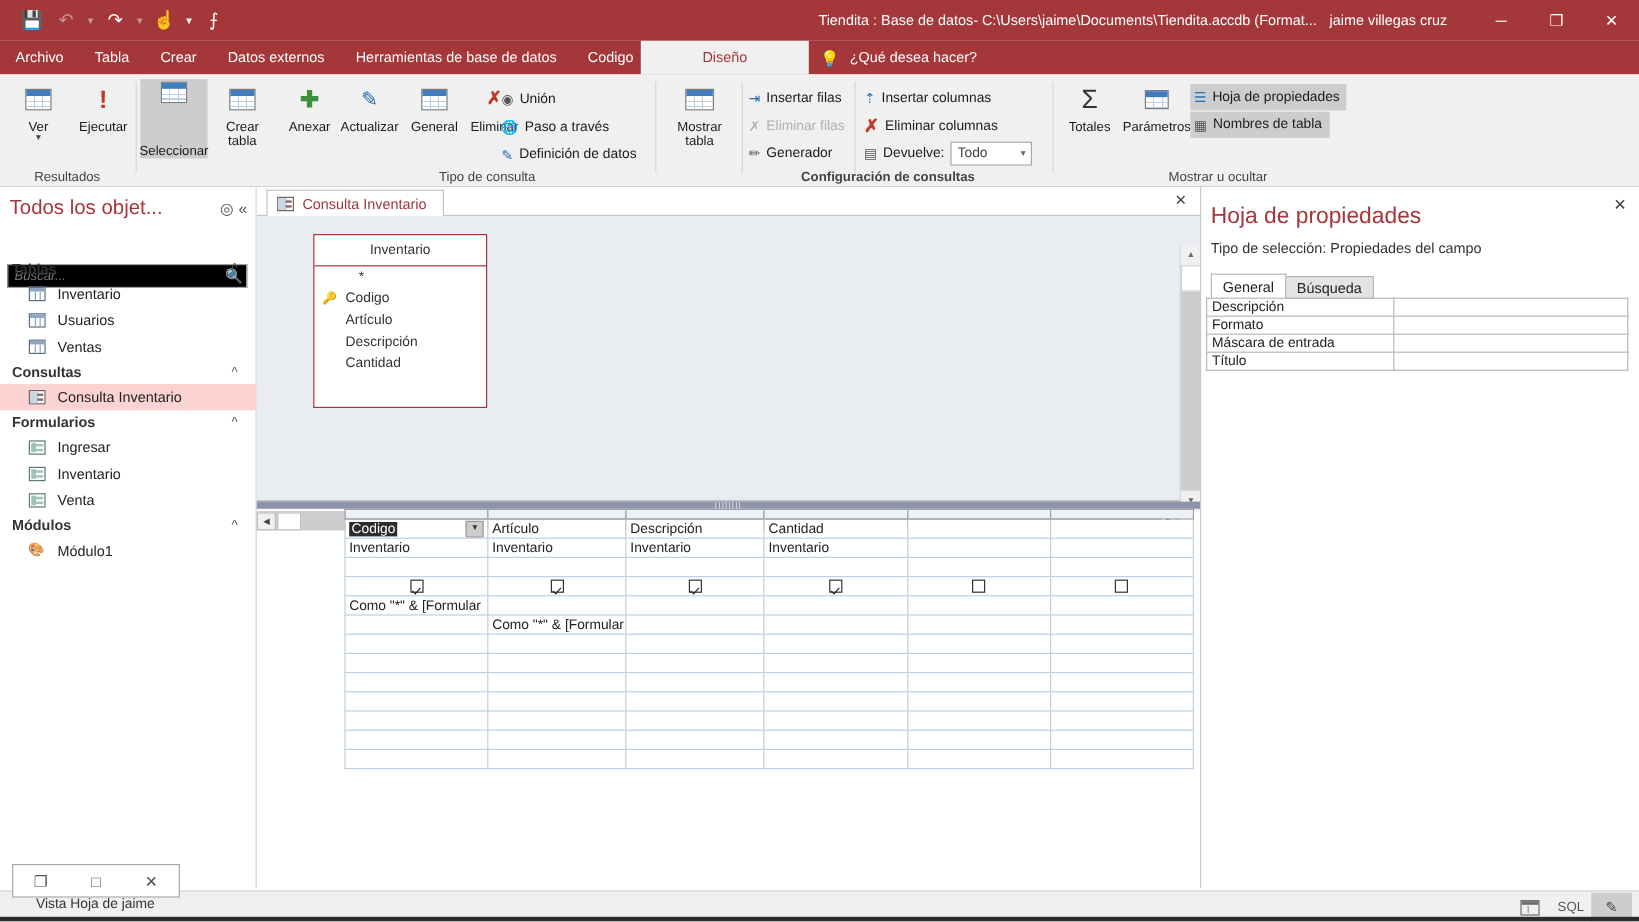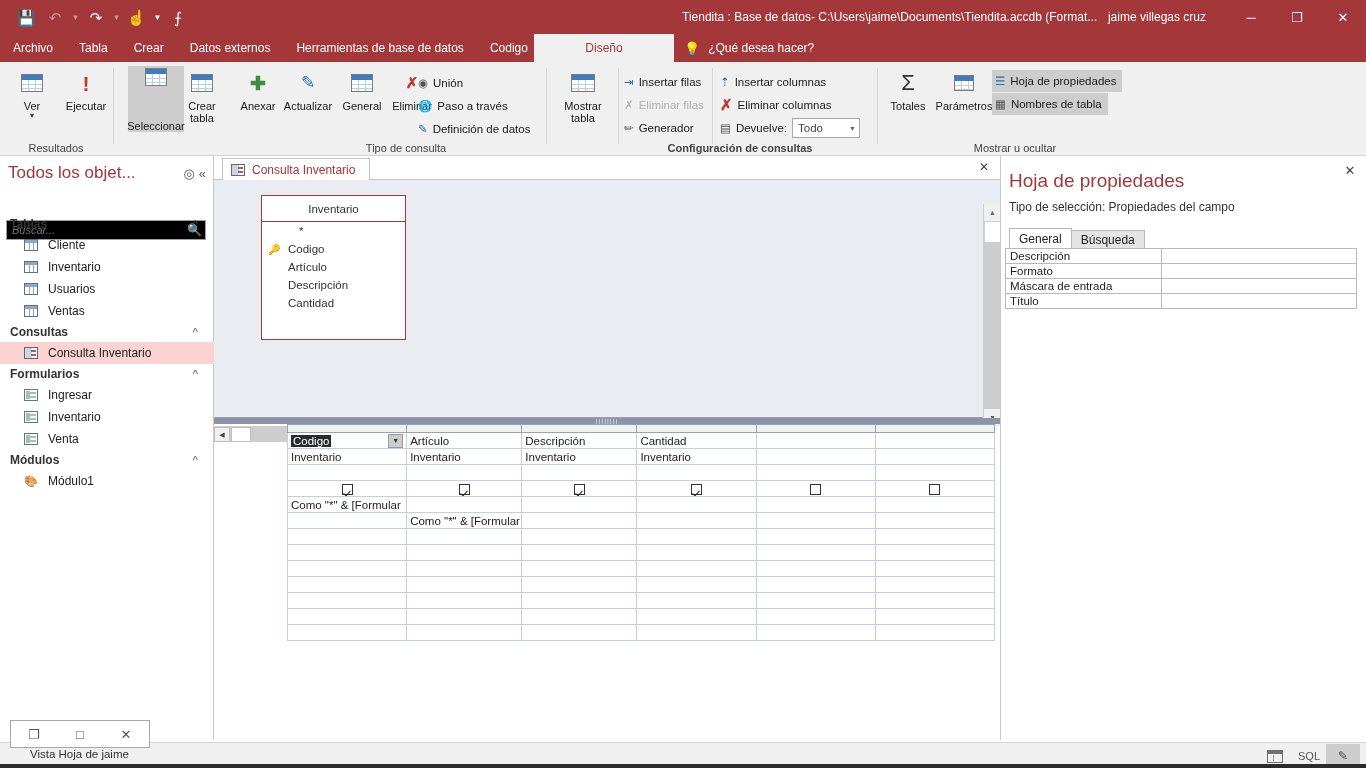--- a/index.html
+++ b/index.html
@@ -341,21 +341,21 @@
         <span class="ic">
             <span class="bang">!</span>
           </span>
         <span class="lbl">Ejecutar</span>
       </div>
       <div class="rgroup-label">Resultados</div>
     </div>
     <div class="rsep" style="left:113px;"></div>
 
     <div class="rgroup" style="left:116px; width:428px;">
-      <div class="bigbtn sel" style="left:12px;gap:32px;">
+      <div class="bigbtn sel" style="left:1px;gap:32px;">
         <span class="ic">
             <span class="tbl-ico"></span>
           </span>
         <span class="lbl">Seleccionar</span>
       </div>
       <div class="bigbtn" style="left:58px;">
         <span class="ic">
             <span class="tbl-ico"></span>
           </span>
         <span class="lbl">Crear tabla</span>
@@ -478,24 +478,20 @@
     <div class="nav-search">
       <input placeholder="Buscar..." style="">
       <span class="mag">🔍</span>
     </div>
 
     <div class="nav-list">
 
       <div class="nav-group">
         <span>Tablas</span>
         <span class="chev">^</span>
-      </div>
-      <div class="nav-item">
-        <span class="ico-table"></span>
-        <span>Cliente</span>
       </div>
       <div class="nav-item">
         <span class="ico-table"></span>
         <span>Inventario</span>
       </div>
       <div class="nav-item">
         <span class="ico-table"></span>
         <span>Usuarios</span>
       </div>
       <div class="nav-item">

